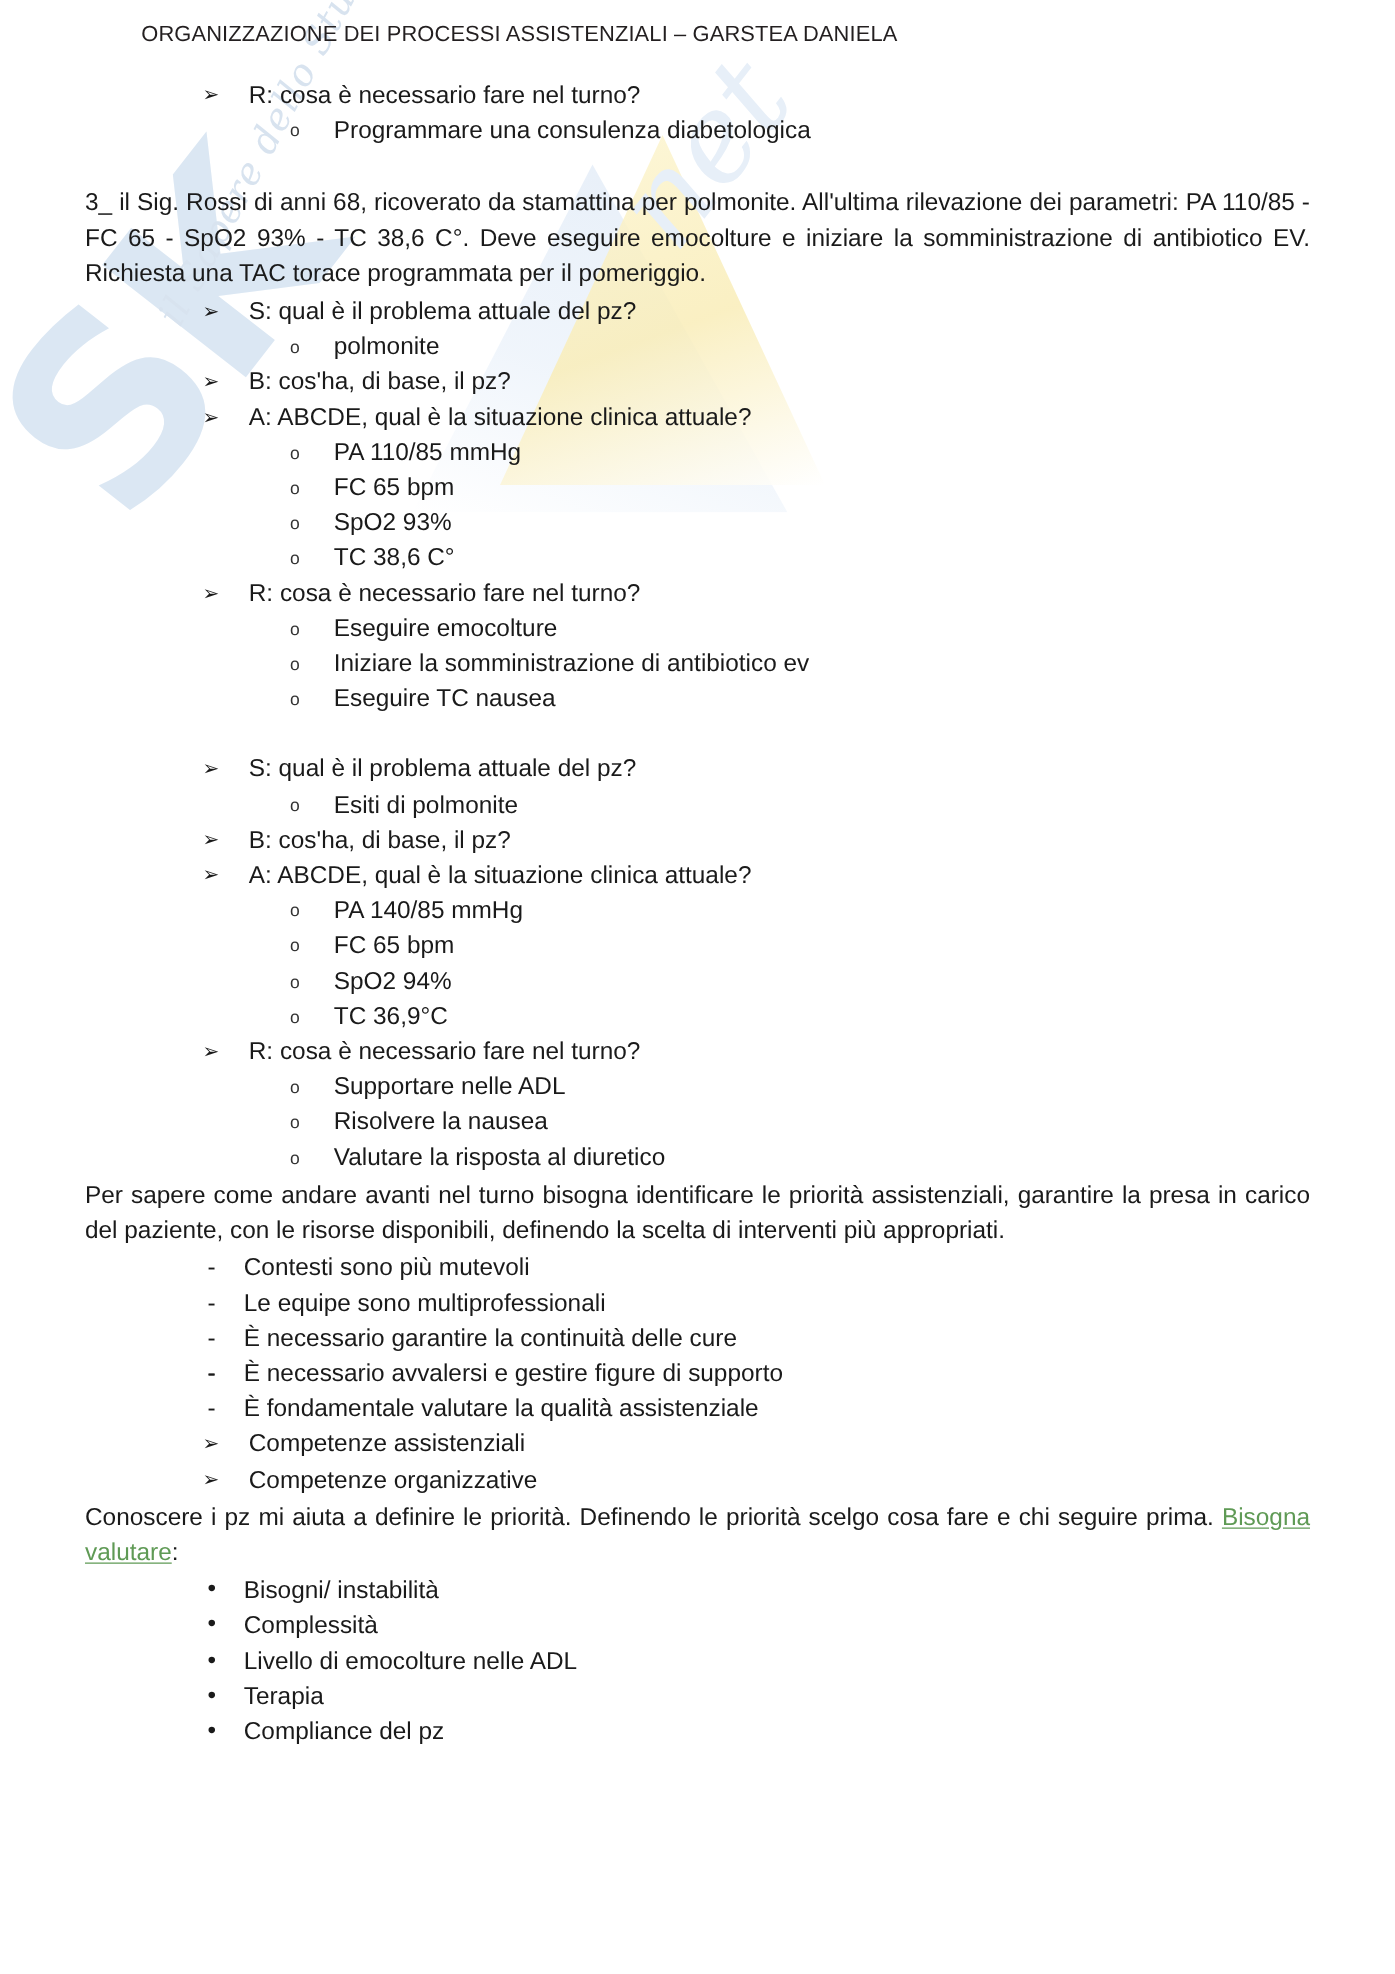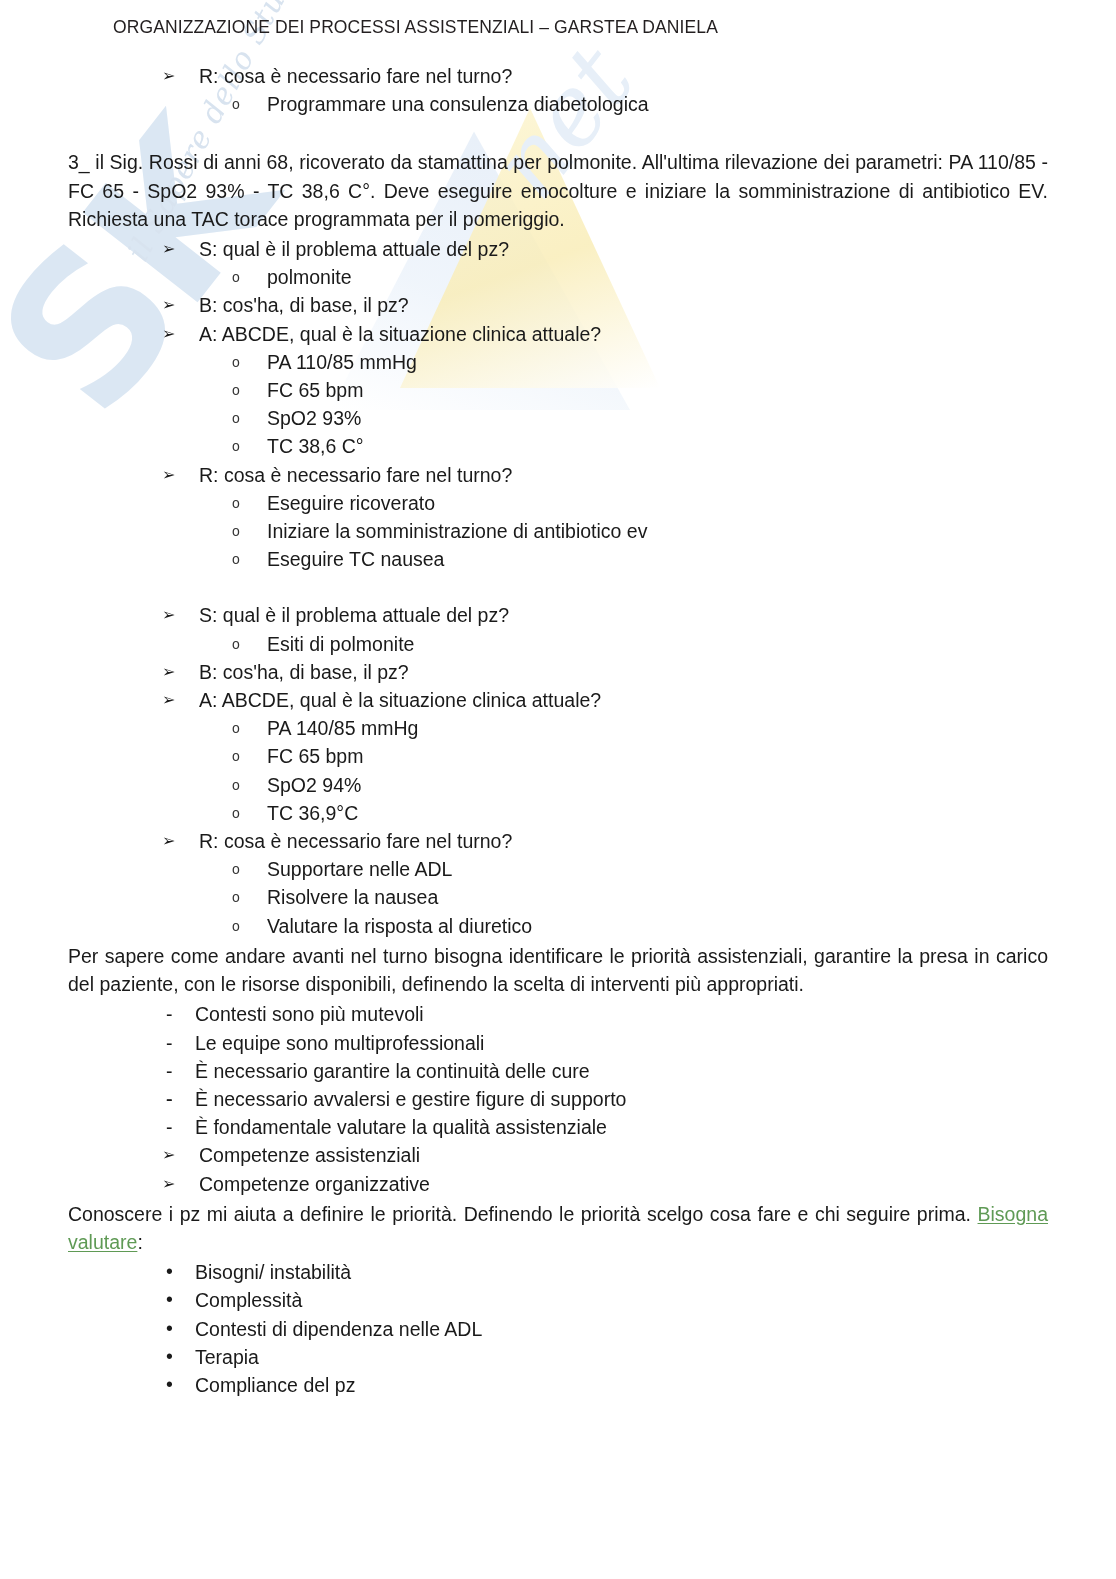--- a/index.html
+++ b/index.html
@@ -262,21 +262,21 @@
       <li><span class="mk">o</span><span>TC 38,6 C°</span></li>
     </ul>
 
     <ul class="lvl arrow">
       <li>
         <span class="mk">➢</span>
         <span>R: cosa è necessario fare nel turno?</span>
       </li>
     </ul>
     <ul class="lvl circle">
-      <li><span class="mk">o</span><span>Eseguire ricoverato</span></li>
+      <li><span class="mk">o</span><span>Eseguire emocolture</span></li>
       <li><span class="mk">o</span><span>Iniziare la somministrazione di antibiotico ev</span></li>
       <li><span class="mk">o</span><span>Eseguire TC nausea</span></li>
     </ul>
 
     <div class="spacer-lg"></div>
 
 
     <ul class="lvl arrow">
       <li>
         <span class="mk">➢</span>
@@ -336,20 +336,20 @@
     <ul class="lvl arrow">
       <li><span class="mk">➢</span><span>Competenze assistenziali</span></li>
       <li><span class="mk">➢</span><span>Competenze organizzative</span></li>
     </ul>
 
     <p class="para last-left"><span>Conoscere i pz mi aiuta a definire le priorità. Definendo le priorità scelgo cosa fare e chi seguire prima. </span><span class="green-link">Bisogna valutare</span><span>:</span></p>
 
     <ul class="lvl dot">
       <li><span class="mk">•</span><span>Bisogni/ instabilità</span></li>
       <li><span class="mk">•</span><span>Complessità</span></li>
-      <li><span class="mk">•</span><span>Contesti di dipendenza nelle ADL</span></li>
+      <li><span class="mk">•</span><span>Livello di emocolture nelle ADL</span></li>
       <li><span class="mk">•</span><span>Terapia</span></li>
       <li><span class="mk">•</span><span>Compliance del pz</span></li>
     </ul>
 
   </div>
 
 </div>
 
 </body></html>

